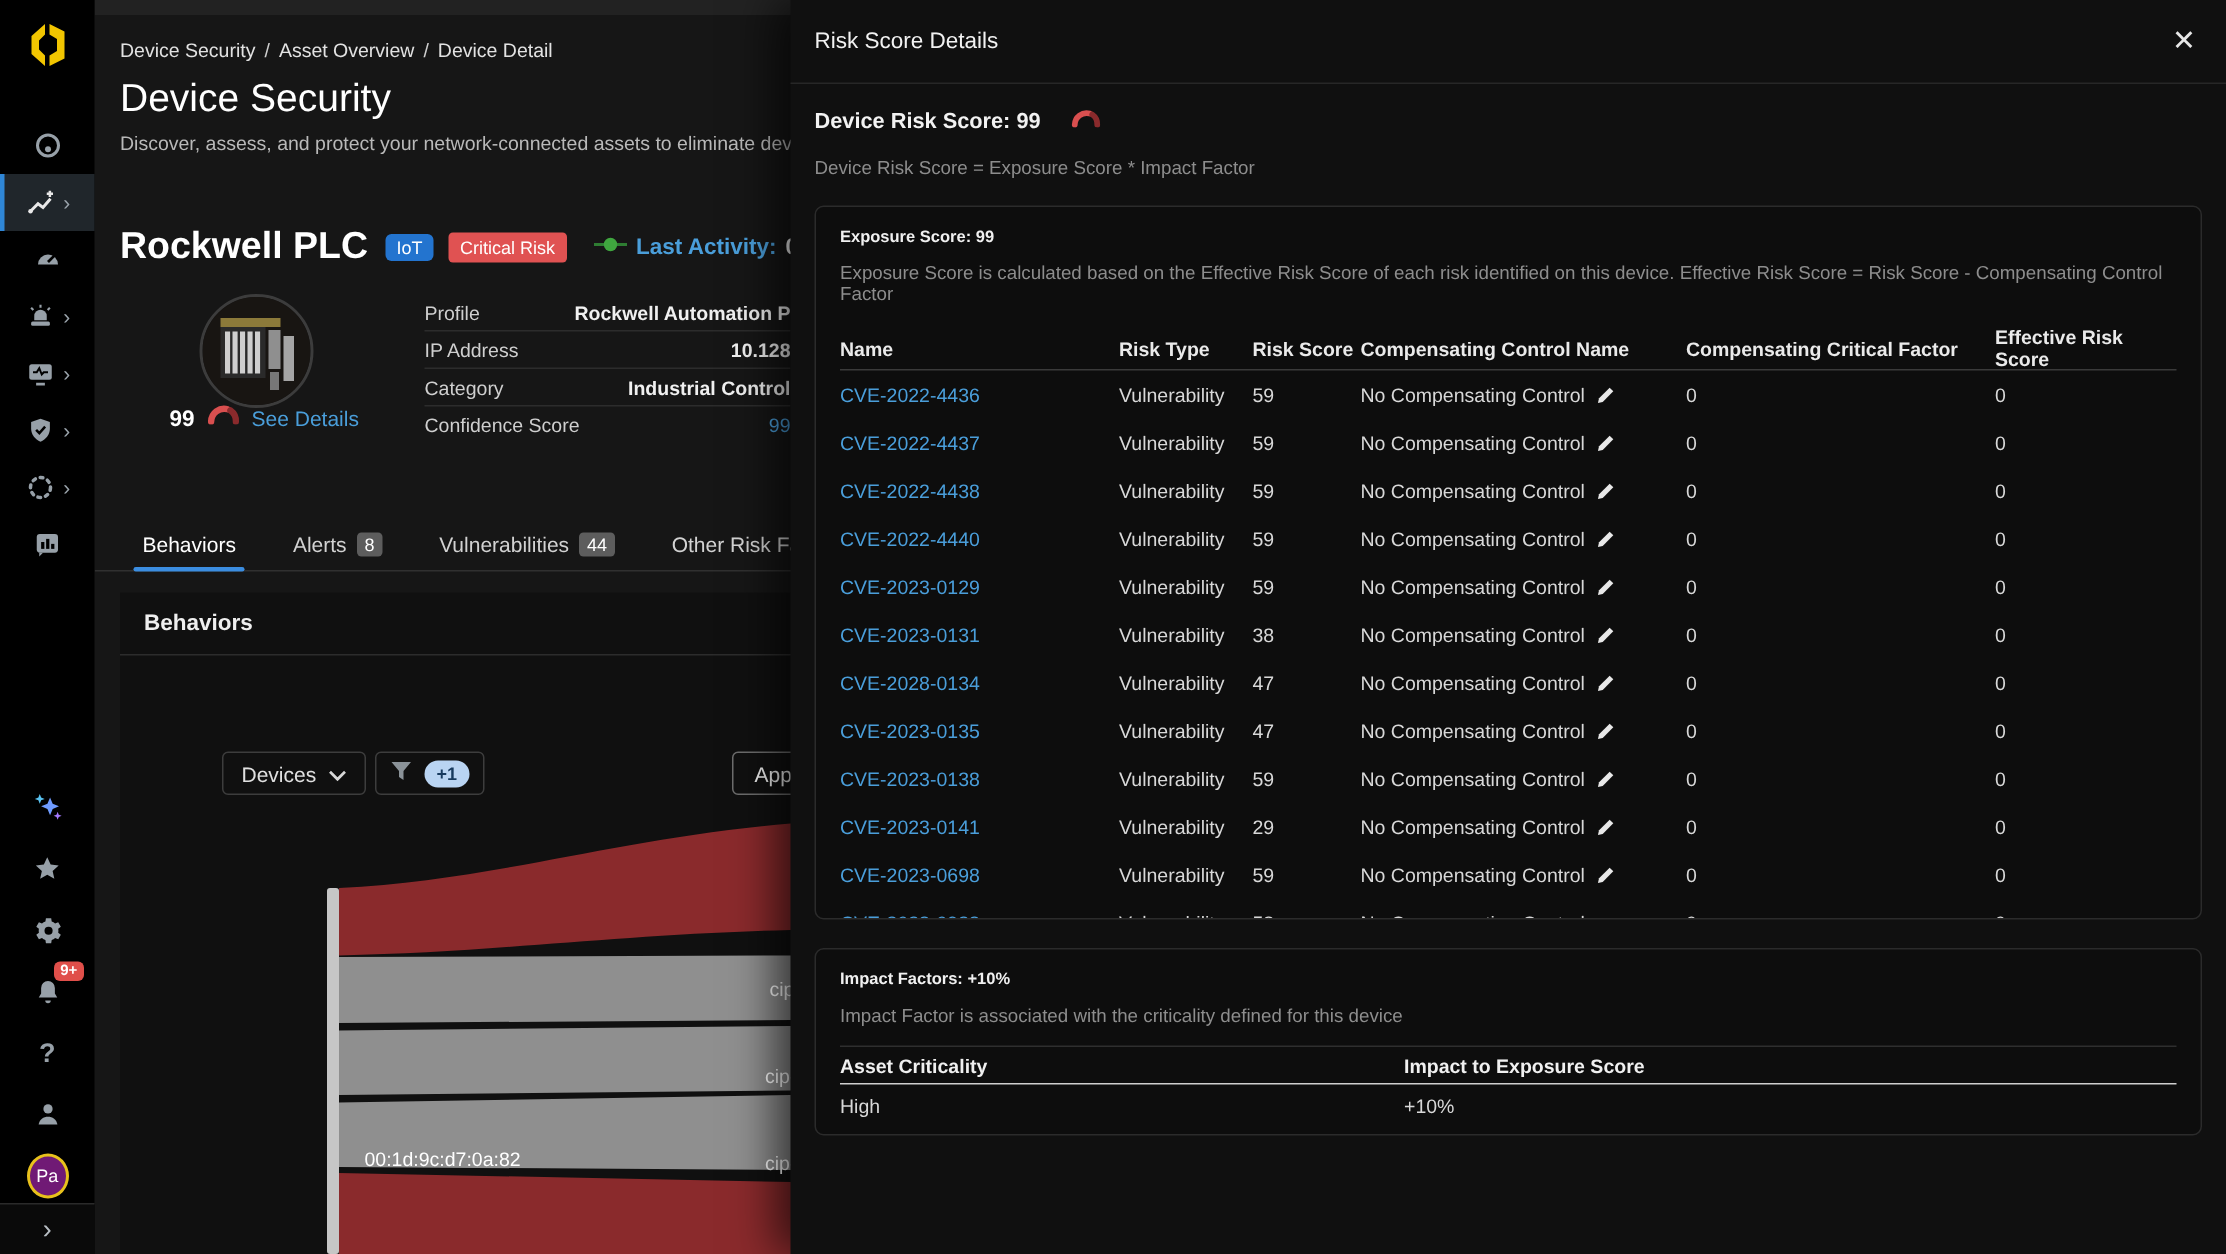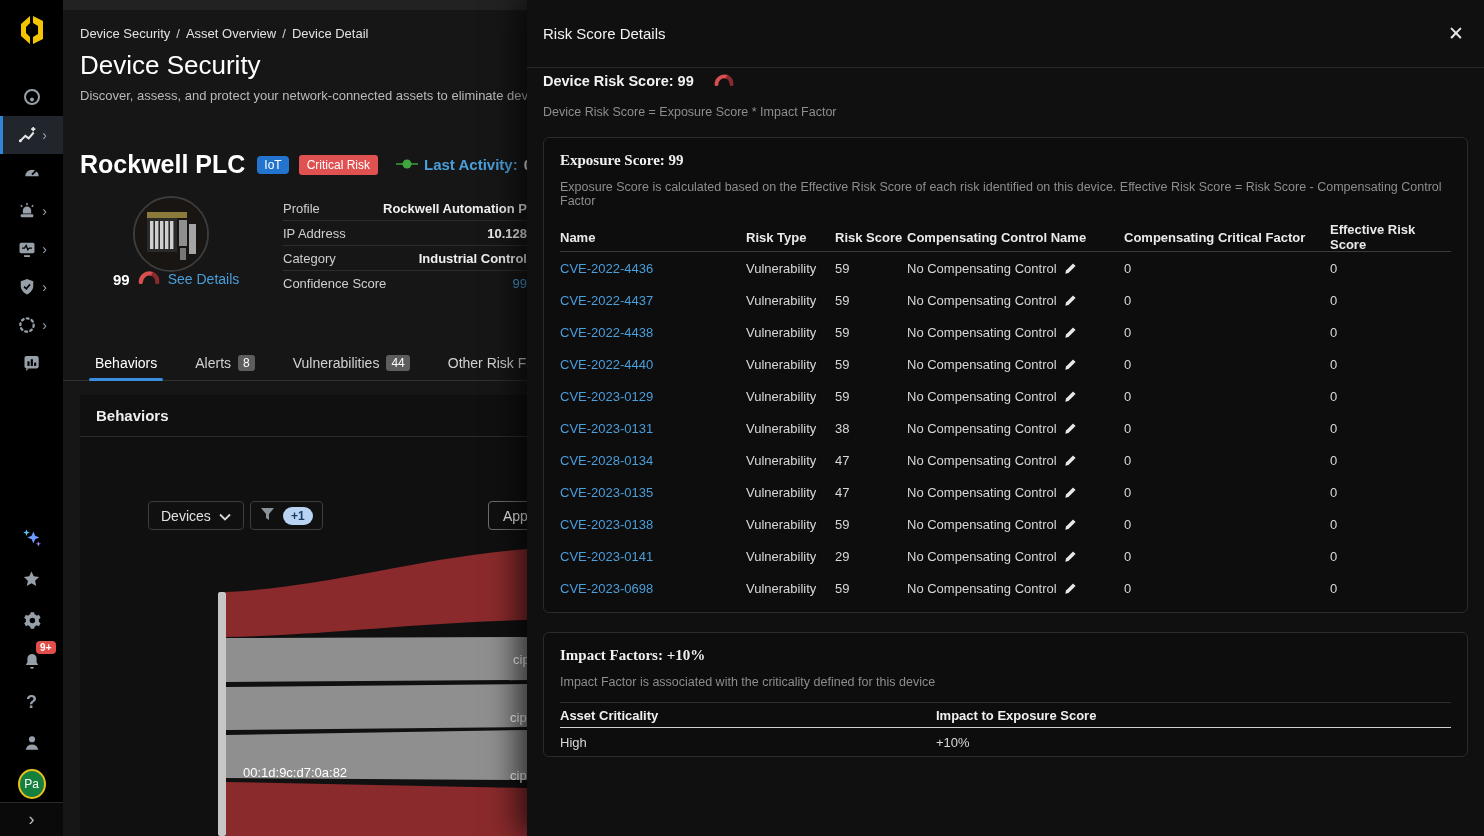--- a/index.html
+++ b/index.html
@@ -13,21 +13,21 @@
   .sb-top { margin-top:28px; width:100%; display:flex; flex-direction:column; align-items:stretch; }
   .sb-item { position:relative; height:38px; display:flex; align-items:center; justify-content:center; gap:2px; cursor:pointer; }
   .sb-item.active { background:#20262b; }
   .sb-item.active::before { content:""; position:absolute; left:0; top:0; bottom:0; width:3px; background:#2f86d6; }
   .sb-ic { display:flex; align-items:center; justify-content:center; width:22px; height:22px; }
   .sb-chev { color:#9aa3ab; font-size:14px; line-height:1; margin-left:2px; }
   .sb-bottom { position:absolute; bottom:40px; left:0; width:63px; display:flex; flex-direction:column; align-items:center; gap:17px; }
   .sb-bitem { position:relative; width:28px; height:24px; display:flex; align-items:center; justify-content:center; cursor:pointer; }
   .sb-badge { position:absolute; top:-8px; right:-10px; background:#e04f4a; color:#fff; font-size:10px; font-weight:700; border-radius:4px; padding:1px 4px; }
   .sb-q { font-size:18px; font-weight:700; color:#97a0a8; }
-  .sb-avatar { width:30px; height:30px; border-radius:50%; border:2px solid #e8c11c; background:#15803d; color:#fff; font-size:12px; display:flex; align-items:center; justify-content:center; }
+  .sb-avatar { width:30px; height:30px; border-radius:50%; border:2px solid #e8c11c; background:#701a75; color:#fff; font-size:12px; display:flex; align-items:center; justify-content:center; }
   .sb-foot { position:absolute; bottom:0; left:0; width:63px; height:34px; border-top:1px solid #2a2a2a; display:flex; align-items:center; justify-content:center; color:#b8bec4; font-size:18px; cursor:pointer; background:#0a0a0a; }
 
   
   .main { position:absolute; left:63px; top:0; width:1421px; height:836px; overflow:hidden; background:#161616; }
   .top-strip { position:absolute; left:0; top:0; width:100%; height:10px; background:#222; }
   .breadcrumb { position:absolute; left:17px; top:26px; font-size:13px; color:#e2e2e2; }
   .breadcrumb .sep { color:#cfcfcf; margin:0 6px; }
   .page-title { position:absolute; left:17px; top:50px; font-size:26px; font-weight:400; color:#fff; }
   .page-sub { position:absolute; left:17px; top:88px; font-size:13px; color:#b9b9b9; white-space:nowrap; }
 
@@ -63,30 +63,30 @@
   .btn { display:inline-flex; align-items:center; gap:8px; border:1px solid #3d3d3d; border-radius:4px; background:transparent; color:#e0e0e0; font-size:14px; cursor:pointer; font-family:inherit; }
   .btn-devices { position:absolute; left:68px; top:106px; height:29px; padding:0 12px; }
   .btn-filter { position:absolute; left:170px; top:106px; height:29px; padding:0 9px; }
   .pill { background:#b9d4f2; color:#173a5e; font-size:12px; font-weight:700; border-radius:9px; padding:2px 8px; }
   .btn-apply { position:absolute; left:408px; top:106px; height:29px; padding:0 14px; border-color:#6d6d6d; color:#f0f0f0; }
   .sankey { position:absolute; left:100px; top:150px; }
   .sankey text { font-size:13px; fill:#fff; }
 
   
   .panel { position:absolute; left:527px; top:0; width:957px; height:836px; background:#101010; z-index:20; box-shadow:-10px 0 28px rgba(0,0,0,.65); }
-  .panel-head { height:68px; border-bottom:1px solid #272727; display:flex; align-items:center; justify-content:space-between; padding:0 20px 0 16px; }
+  .panel-head { height:56px; border-bottom:1px solid #272727; display:flex; align-items:center; justify-content:space-between; padding:0 20px 0 16px; }
   .panel-title { font-size:15px; font-weight:500; color:#f2f2f2; }
   .close-x { font-size:19px; color:#e8e8e8; cursor:pointer; line-height:1; }
   .drs-head { position:absolute; left:16px; top:73px; display:flex; align-items:center; gap:20px; font-size:14.5px; font-weight:700; color:#f2f2f2; }
   .drs-formula { position:absolute; left:16px; top:105px; font-size:12.5px; color:#8d8d8d; }
 
   .card { position:absolute; left:16px; width:925px; border:1px solid #2b2b2b; border-radius:6px; background:#0d0d0d; overflow:hidden; padding:0 16px; }
   .card-exposure { top:137px; height:476px; }
   .card-impact { top:632px; height:125px; }
-  .card-h { margin-top:14px; font-size:15px; font-weight:700; color:#f0f0f0;font-family:Liberation Serif, serif; }
+  .card-h { margin-top:14px; font-size:11px; font-weight:700; color:#f0f0f0; }
   .card-d { margin-top:11px; font-size:12.5px; color:#8d8d8d; }
 
   .xgrid { display:grid; grid-template-columns:186px 89px 72px 217px 206px 1fr; align-items:center; }
   .xhead { margin-top:14px; height:30px; border-bottom:1px solid #3a3a3a; font-size:13px; font-weight:700; color:#eaeaea; }
   .xrow { height:32px; font-size:13px; color:#d8d8d8; }
   .cve-link { color:#4a9eda; cursor:pointer; }
   .ctrl-cell { display:flex; align-items:center; gap:7px; }
   .pencil { display:inline-flex; cursor:pointer; }
 
   .igrid { display:grid; grid-template-columns:376px 1fr; align-items:center; }

